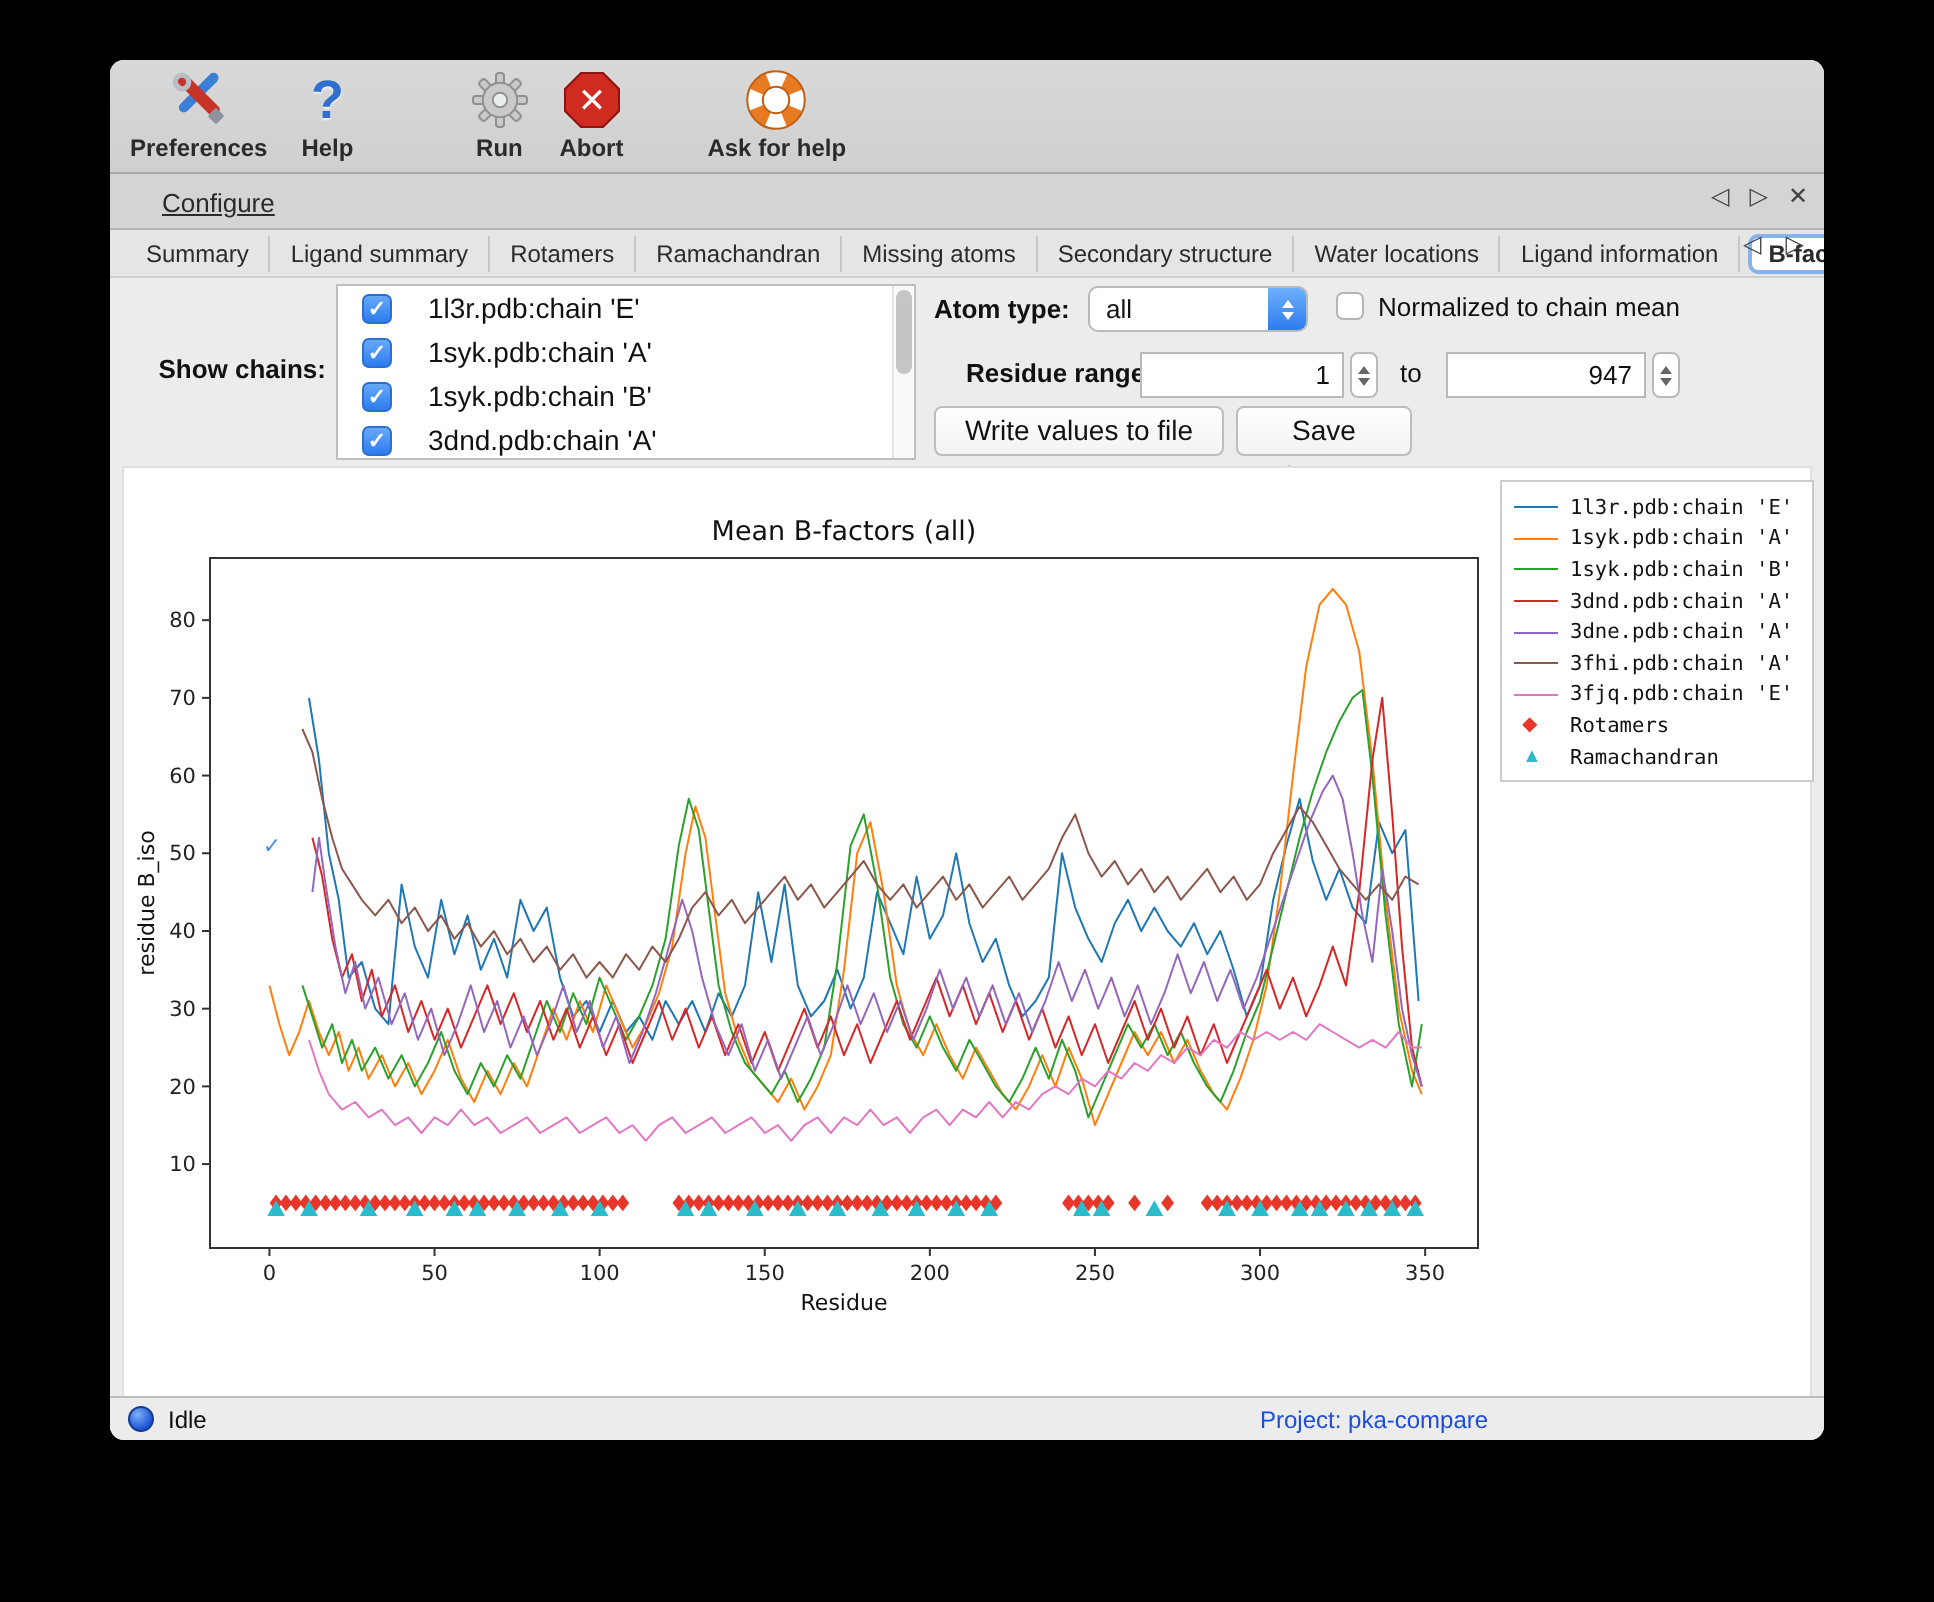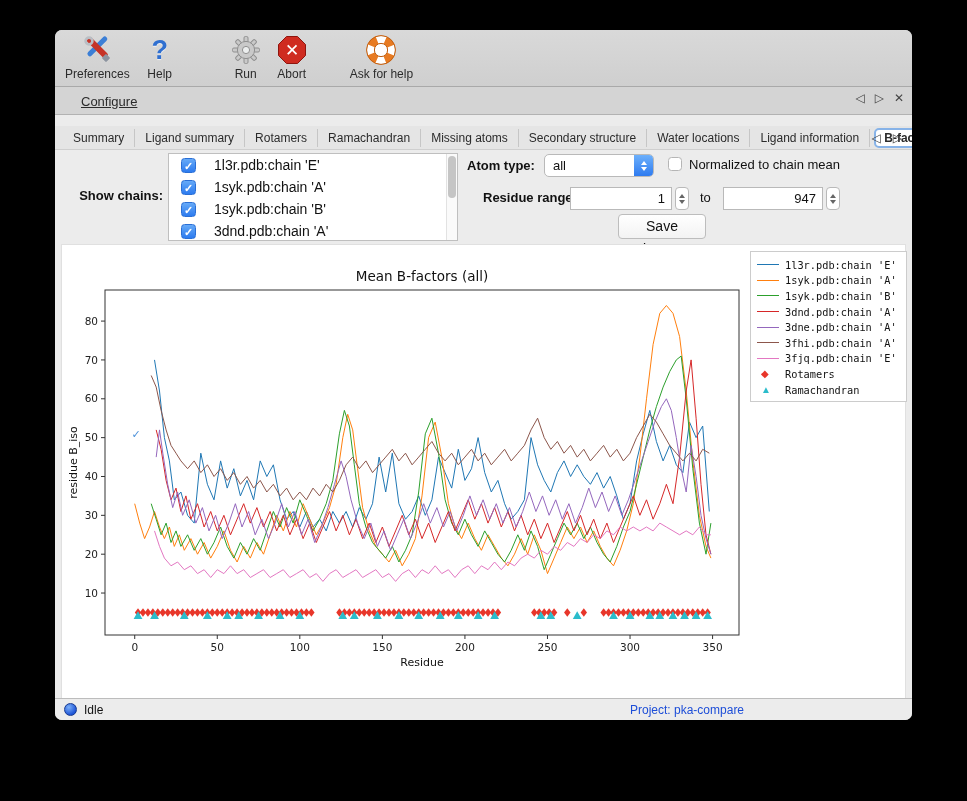--- a/index.html
+++ b/index.html
@@ -17,35 +17,35 @@
   .light.yellow { background:#febc2e; border:1px solid #d89b22; }
   .light.green { background:#28c840; border:1px solid #1aab29; }
   #title { position:absolute; left:0; right:0; text-align:center; font-size:13px;
     color:#3c3c3c; pointer-events:none; }
   
   #toolbar { height:57px; background:linear-gradient(#d9d9d9,#cfcfcf);
     border-bottom:1px solid #a9a9a9; display:flex; align-items:flex-start;
     padding:4px 0 0 10px; flex:none; }
   .tool { display:flex; flex-direction:column; align-items:center; margin-right:14px; cursor:default; }
   .tool .ticon { width:32px; height:32px; display:flex; align-items:center; justify-content:center; }
-  .tool .tlabel { font-size:12px; color:#2b2b2b; margin-top:1px; white-space:nowrap; }
+  .tool .tlabel { font-size:12px; color:#2b2b2b; margin-top:1px; white-space:nowrap;font-weight:bold; }
   .gap28 { width:28px; } .gap40 { width:40px; }
   .qmark { font-size:27px; font-weight:bold; color:#2f6fd0;
     text-shadow:0 1px 1px rgba(255,255,255,.7); }
   
   #tabrow { height:28px; background:#d4d4d4; border-bottom:1px solid #b2b2b2;
     display:flex; align-items:flex-end; padding-left:12px; position:relative; flex:none; }
   .wtab { font-size:13px; color:#2b2b2b; padding:4px 14px 5px;text-decoration:underline; }
   .wtab.active { background:#ffffff; border:1px solid #adadad; border-bottom:none;
     border-radius:5px 5px 0 0; font-weight:bold; }
   #tabrow-nav { position:absolute; right:8px; top:4px; display:flex; gap:10px;
     font-size:12px; color:#444; }
   
   #subtabrow { height:24px; background:#e5e5e5; border-bottom:1px solid #cfcfcf;
-    display:flex; align-items:center; padding-left:8px; position:relative; flex:none;margin-top:11px; }
+    display:flex; padding-left:8px; position:relative; flex:none; }
   .stab { font-size:12px; color:#2b2b2b; padding:2px 10px; border-right:1px solid #c6c6c6;
     white-space:nowrap; }
   .stab:last-of-type { border-right:none; }
   .stab.active { background:#ffffff; border:2px solid #87b3e8; border-radius:5px;
     font-weight:bold; padding:1px 8px; margin:0 4px; }
   #subtab-nav { position:absolute; right:10px; display:flex; gap:12px; font-size:12px; color:#444; }
   
   #controls { height:94px; background:#ececec; position:relative; flex:none;
     font-size:13px; color:#111; }
   .blabel { font-weight:bold; position:absolute; }
@@ -243,20 +243,21 @@
       <div class="up-arr"></div>
         <div class="dn-arr"></div>
     </div>
     <div style="position:absolute; left:645px; top:40px; font-size:13px;">to</div>
     <div class="numfield" style="left:668px; top:37px; width:100px;">947</div>
     <div class="stepper" style="left:771px; top:37px;">
       <div class="up-arr"></div>
         <div class="dn-arr"></div>
     </div>
 
+    <div class="pushbtn" style="left:412px; top:64px; width:145px;">Write values to file</div>
     <div class="pushbtn" style="left:563px; top:64px; width:88px;">Save image</div>
   </div>
 
   <div id="chartpanel">
     <svg id="plot-svg" width="680" height="412">
         <rect x="39" y="31" width="634" height="345" fill="#ffffff" stroke="#333333" stroke-width="1"></rect>
         <text x="356" y="22" text-anchor="middle" font-size="13.5" fill="#111">Mean B-factors (all)</text>
         <line x1="68.71875" y1="376" x2="68.71875" y2="380" stroke="#333" stroke-width="1"></line>
         <text x="68.71875" y="392" text-anchor="middle" font-size="10.5" fill="#222">0</text>
         <line x1="151.27083333333334" y1="376" x2="151.27083333333334" y2="380" stroke="#333" stroke-width="1"></line>

